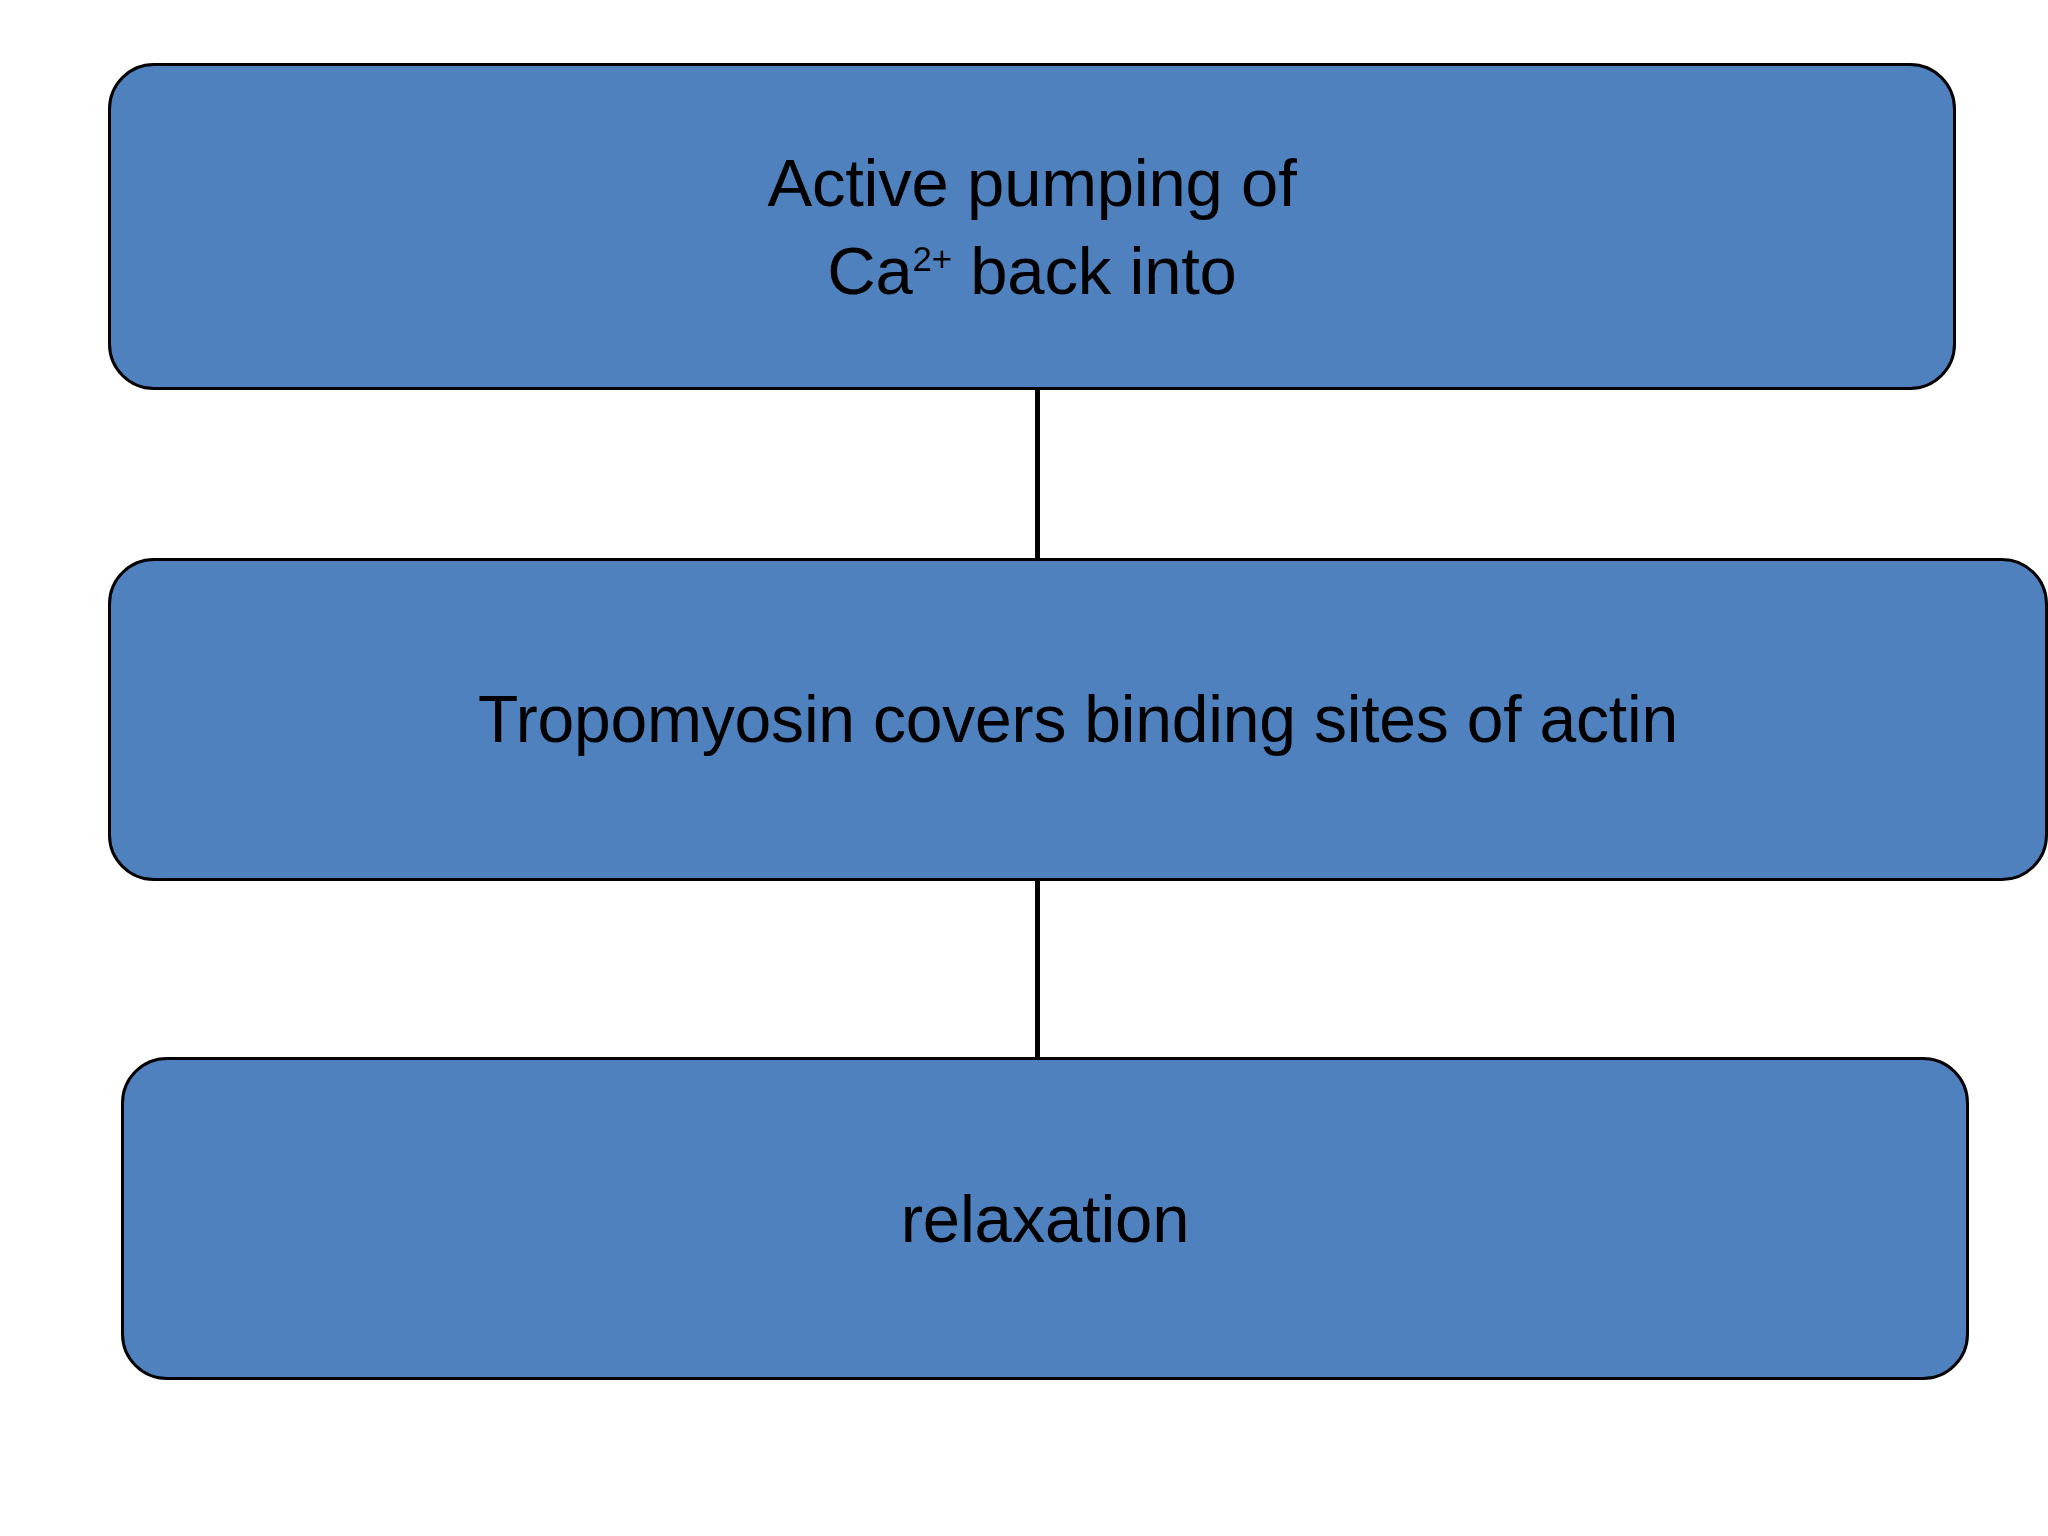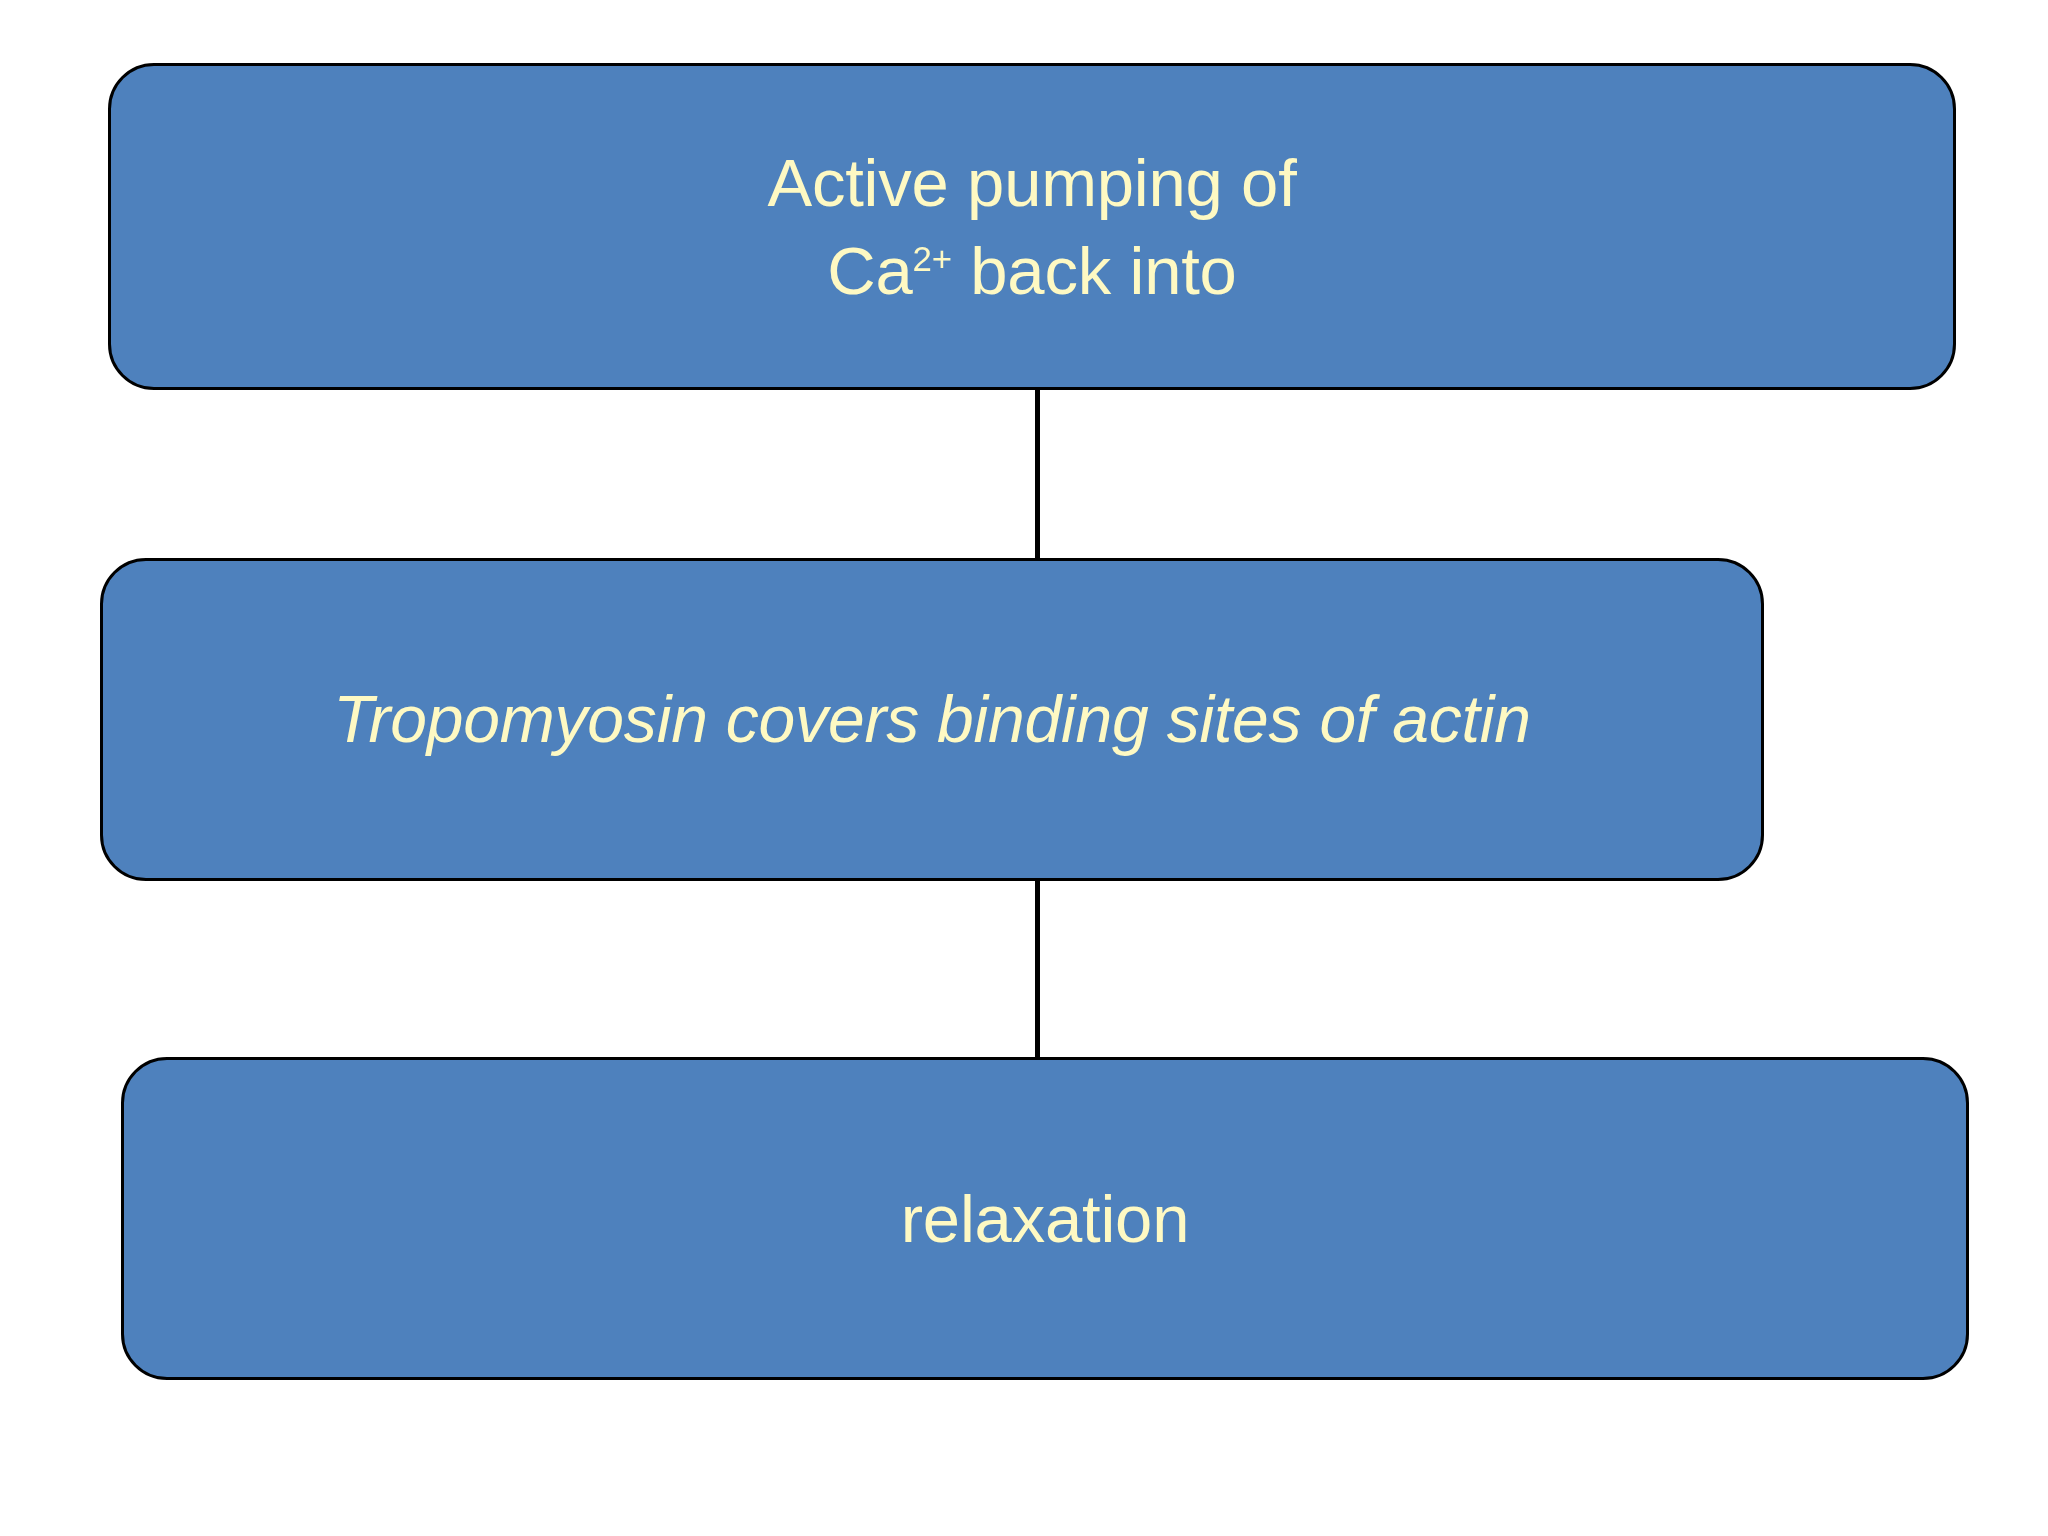--- a/index.html
+++ b/index.html
@@ -34,46 +34,45 @@
     box-sizing: border-box;
     background: #4E81BD;
     border: 3px solid #000000;
     border-radius: 46px;
     display: flex;
     align-items: center;
     justify-content: center;
     text-align: center;
   }
   .flow-box .box-text {
-    color: #fef9c3;
+    color: #000000;
     line-height: 1.30;
     padding: 0 24px;
     width: 100%;
     letter-spacing: -0.2px;
   }
 
   #box-1 {
     left: 108px;
     top: 63px;
     width: 1848px;
     height: 327px;
   }
   #box-1 .box-text {
     font-size: 67px;
   }
   #box-1 .line-a { display: block; }
   #box-1 .line-b { display: block; }
   #box-1 .line-c { display: block; margin-top: 16px; }
 
   #box-2 {
-    left: 100px;
+    left: 108px;
     top: 558px;
-    width: 1664px;
+    width: 1940px;
     height: 323px;
-    font-style: italic;
   }
   #box-2 .box-text {
     font-size: 66px;
   }
 
   #box-3 {
     left: 121px;
     top: 1057px;
     width: 1848px;
     height: 323px;

